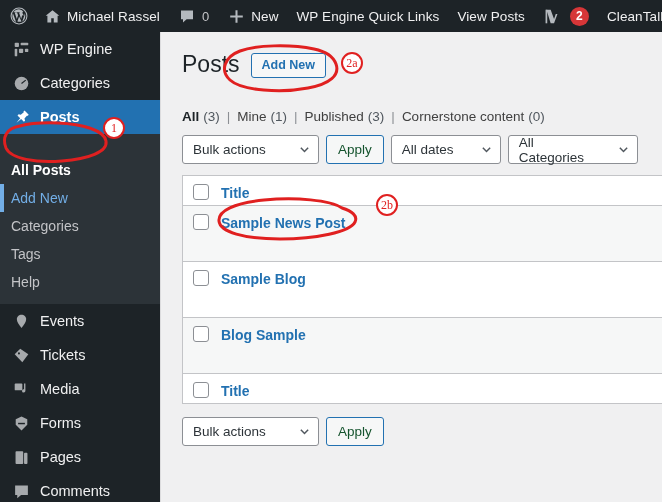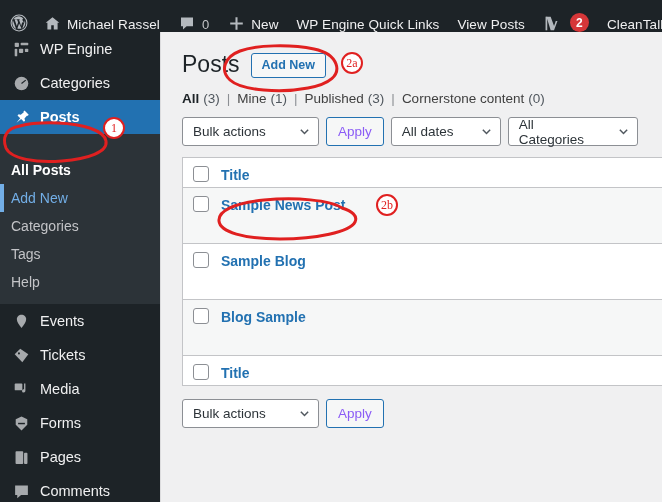--- a/index.html
+++ b/index.html
@@ -12,22 +12,22 @@
   #root { position: relative; width: 662px; height: 502px; overflow: hidden; }
 
   
   .adminbar {
     position: absolute; top: 0; left: 0; width: 662px; height: 32px;
     background: #1d2327; color: #f0f0f1;
     display: flex; align-items: center;
     font-size: 13px; white-space: nowrap;
   }
   .ab-item {
-    display: flex; align-items: flex-end; gap: 6px;
-    height: 32px; padding: 0 9px; color: #f0f0f1;
+    display: flex; align-items: center; gap: 6px;
+    height: 32px; padding: 8px 9px; color: #f0f0f1;
   }
   .ab-item.first { padding-left: 10px; padding-right: 6px; }
   .ab-label { font-size: 13.5px; letter-spacing: .1px; }
   .ab-icon { display: inline-flex; align-items: center; justify-content: center;
              width: 18px; height: 18px; color: #c3c4c7; }
   .ab-icon svg { display: block; }
   .ab-count { font-size: 13px; color: #c3c4c7; }
   .badge-red {
     display: inline-flex; align-items: center; justify-content: center;
     min-width: 19px; height: 19px; padding: 0 5px;
@@ -91,21 +91,21 @@
   .page-title { font-size: 23px; font-weight: 400; color: #1d2327;
                 line-height: 1.3; }
   .page-title-action {
     display: inline-block; padding: 3px 10px 4px;
     border: 1px solid #2271b1; border-radius: 3px;
     background: #f6f7f7; color: #2271b1;
     font-size: 12.5px; font-weight: 700; line-height: 16px;
   }
 
   .subsubsub {
-    margin-top: 11px; font-size: 13.5px; color: #2271b1;
+    margin-top: 29px; font-size: 13.5px; color: #2271b1;
     display: flex; align-items: center; gap: 0; flex-wrap: nowrap;
   }
   .subsubsub .ss-link { color: #404040; }
   .subsubsub .ss-link.current { color: #1d2327; font-weight: 700; }
   .subsubsub .ss-count { color: #50575e; margin-left: 4px; }
   .subsubsub .ss-sep { color: #8c8f94; margin: 0 7px; }
 
   .tablenav { margin-top: 11px; display: flex; align-items: center; gap: 7px; }
   .wp-select {
     position: relative; display: inline-flex; align-items: center;
@@ -113,21 +113,21 @@
     height: 29px; padding: 0 8px 0 10px; min-width: 80px;
     border: 1px solid #8c8f94; border-radius: 3px;
     background: #fff; color: #2c3338; font-size: 13.5px;
   }
   .wp-select .sel-label { padding-right: 16px; }
   .chev { width: 11px; height: 11px; color: #50575e; flex: none; }
   .chev svg { display: block; }
   .wp-btn {
     height: 29px; padding: 0 11px; display: inline-flex; align-items: center;
     border: 1px solid #2271b1; border-radius: 3px;
-    background: #f6f7f7; color: #8b5cf6; font-size: 13.5px;
+    background: #f6f7f7; color: #14532d; font-size: 13.5px;
   }
   .sel-bulk { width: 137px; }
   .sel-dates { width: 110px; }
   .sel-cats { width: 130px; }
 
   
   .wp-table {
     margin-top: 11px; width: 520px;
     border: 1px solid #c3c4c7; border-bottom: none;
     background: #fff; border-collapse: collapse;

